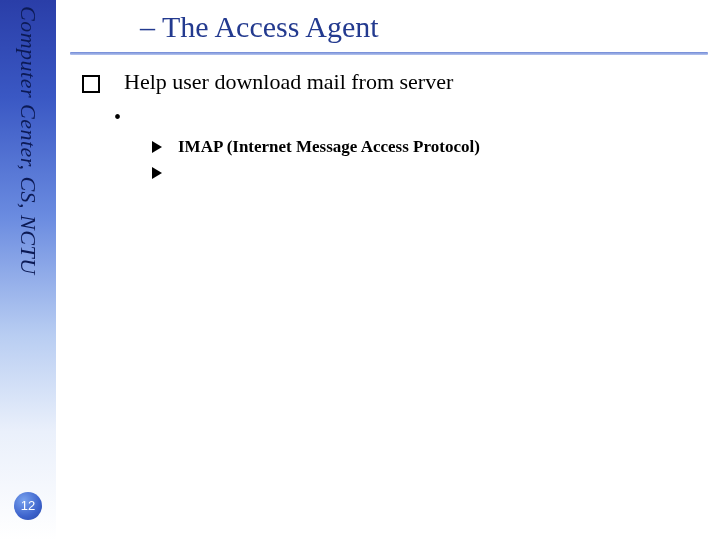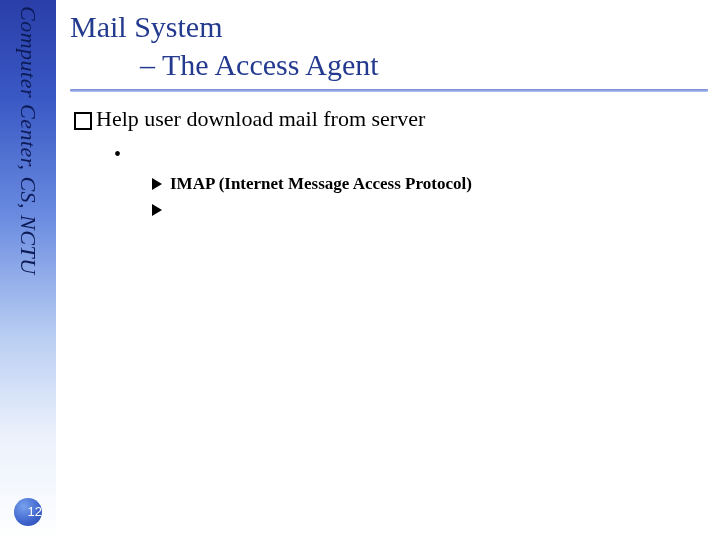--- a/index.html
+++ b/index.html
@@ -36,31 +36,31 @@
     font-family: Georgia, "Times New Roman", serif;
     font-style: italic;
     font-size: 22px;
     color: #0c1a55;
     letter-spacing: 0.5px;
     white-space: nowrap;
   }
   .page-number {
     position: absolute;
     left: 28px;
-    bottom: 14px;
+    bottom: 20px;
     transform: translateX(-50%);
     width: 28px;
     height: 28px;
     border-radius: 50%;
     background: radial-gradient(circle at 35% 30%, #78a2ee 0%, #3d63cc 60%, #2847a6 100%);
     color: #fff;
     font-family: Arial, sans-serif;
     font-size: 13px;
     line-height: 28px;
-    text-align: right;
+    text-align: center;
   }
   .content {
     position: absolute;
     left: 70px;
     top: 8px;
     right: 12px;
   }
   .title-line1 {
     font-size: 30px;
     color: #233a8f;
@@ -80,22 +80,22 @@
     margin: 2px 0 14px 0;
     border-radius: 1px;
   }
   .body {
     font-size: 22px;
     color: #000;
   }
   .q-row {
     display: flex;
     align-items: flex-start;
-    gap: 4px;
-    margin-left: 4px;
+    gap: 24px;
+    margin-left: 12px;
     margin-bottom: 10px;
   }
   .q-box {
     flex: 0 0 auto;
     width: 14px;
     height: 14px;
     border: 2px solid #000;
     margin-top: 6px;
   }
   .dot-row {
@@ -107,21 +107,21 @@
     margin-bottom: 8px;
   }
   .dot {
     flex: 0 0 auto;
     font-size: 20px;
     line-height: 1.2;
   }
   .tri-row {
     display: flex;
     align-items: flex-start;
-    gap: 8px;
+    gap: 16px;
     margin-left: 82px;
     font-size: 17px;
     font-weight: bold;
     margin-bottom: 6px;
   }
   .tri {
     flex: 0 0 auto;
     width: 0;
     height: 0;
     border-left: 10px solid #000;
@@ -132,21 +132,20 @@
 </style>
 </head>
 <body>
 
 <div class="sidebar">
   <div class="sidebar-text">Computer Center, CS, NCTU</div>
   <div class="page-number">12</div>
 </div>
 
 <div class="content">
-  <div class="title-line1">Mail System</div>
   <div class="title-line2">– The Access Agent</div>
   <div class="rule"></div>
 
   <div class="body">
     <div class="q-row">
       <span class="q-box"></span>
       <span>Help user download mail from server</span>
     </div>
 
     <div class="dot-row">

